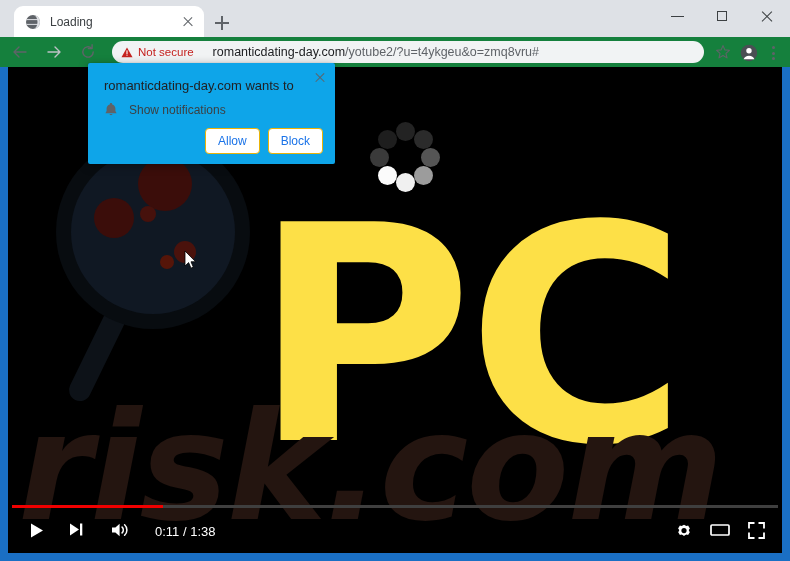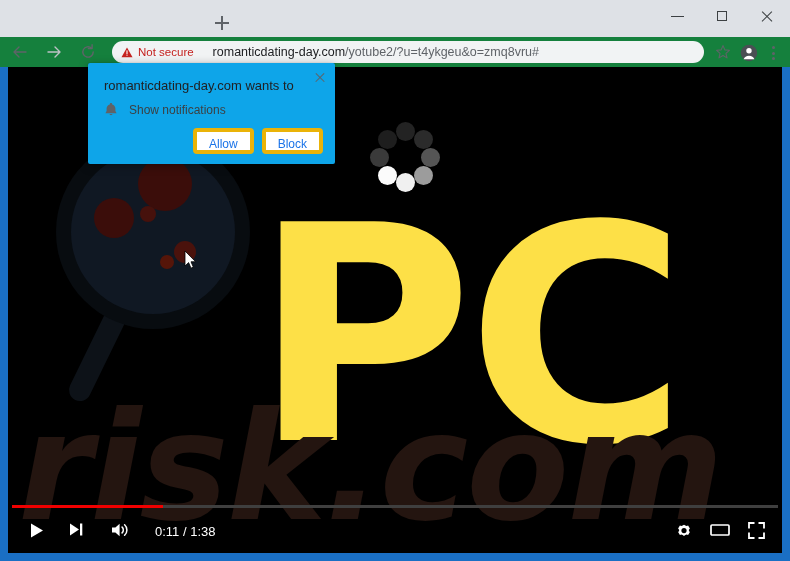--- a/index.html
+++ b/index.html
@@ -364,40 +364,51 @@
   }
   #perm-actions {
     position: absolute;
     right: 12px; bottom: 10px;
     display: flex;
     gap: 8px;
   }
   .perm-btn {
     min-width: 54px;
     height: 26px;
-    border: 4px solid #eab308;
+    border: 1px solid #eab308;
     border-radius: 4px;
     background: #fff;
     color: #1a73e8;
     font-size: 12px;
     font-family: "Liberation Sans", sans-serif;
     cursor: pointer;
     padding: 0 12px;
     line-height: 24px;
     text-align: center;
   }
 </style>
 </head>
 <body>
 
 <div id="window">
 
   <div id="titlebar">
 
     <div id="tabstrip">
+      <div class="tab">
+        <span class="tab-favicon">
+          <svg width="16" height="16" viewBox="0 0 16 16">
+            <circle cx="8" cy="8" r="7" fill="#5f6368"></circle>
+            <path d="M8 1 A7 7 0 0 1 8 15 A4.5 7 0 0 0 8 1 Z" fill="#dfe1e5"></path>
+            <path d="M1.4 5.6 H14.6 M1.4 10.4 H14.6" stroke="#dfe1e5" stroke-width="1"></path>
+          </svg>
+        </span>
+        <span class="tab-title">Loading</span>
+        <span class="tab-close"></span>
+      </div>
       <div id="newtab"></div>
     </div>
 
     <div id="wincontrols">
       <div class="wc wc-min"></div>
       <div class="wc wc-max"></div>
       <div class="wc wc-close"></div>
     </div>
   </div>
 

